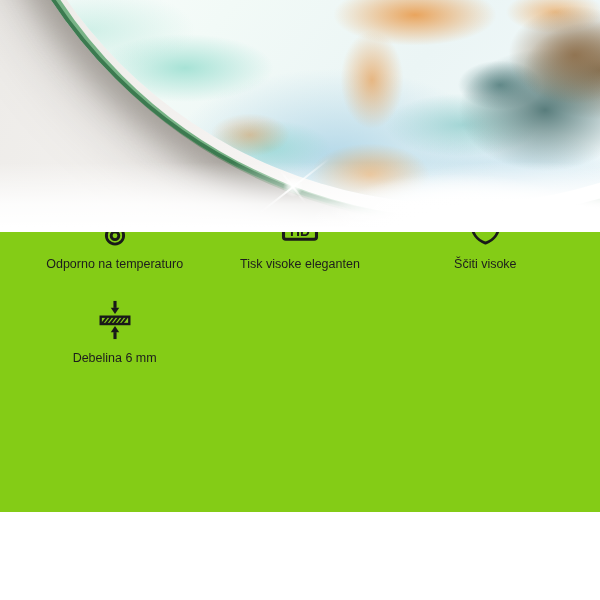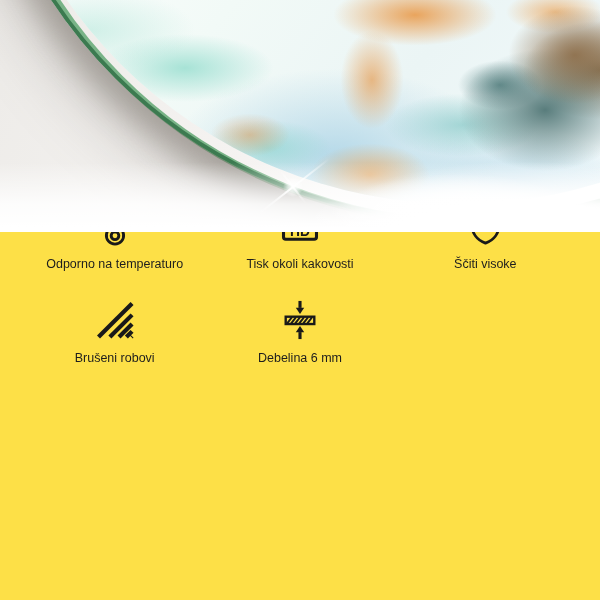--- a/index.html
+++ b/index.html
@@ -1,16 +1,16 @@
 <!DOCTYPE html>
 <html><head>
 <meta charset="utf-8">
 <style>
   html,body{margin:0;padding:0;background:#ffffff;}
-  .page{position:relative;width:600px;height:600px;overflow:hidden;background:#fde047;
+  .page{position:relative;width:600px;height:512px;overflow:hidden;background:#84cc16;
         font-family:"Liberation Sans",sans-serif;color:#1c1c1c;}
 
   
   .stage{position:absolute;left:0;top:0;width:600px;height:232px;overflow:hidden;
          background:linear-gradient(115deg,#edebe8 0%,#f5f3f1 45%,#ffffff 80%);}
   .marble{position:absolute;inset:0;z-index:1;
     clip-path:circle(479px at 459px -275px);
     background:
       radial-gradient(ellipse 95px 70px at 575px 55px, rgba(141,110,74,0.90) 0%, rgba(141,110,74,0) 70%),
       radial-gradient(ellipse 120px 85px at 545px 110px, rgba(62,103,102,0.85) 0%, rgba(62,103,102,0) 72%),
@@ -100,46 +100,34 @@
     </div>
 
     <div class="feature">
       <div class="icon">
         <svg width="46" height="46" viewBox="0 0 24 24" fill="none">
           <rect x="3.4" y="4.6" width="17.2" height="14.8" rx="1.2" stroke="#191919" stroke-width="1.6"></rect>
           <text x="12" y="10.8" text-anchor="middle" font-family="Liberation Sans, sans-serif" font-size="4.6" font-weight="700" fill="#191919">ultra</text>
           <text x="12" y="17.6" text-anchor="middle" font-family="Liberation Sans, sans-serif" font-size="7.2" font-weight="700" fill="#191919">HD</text>
         </svg>
       </div>
-      <div class="flabel">Tisk okoli kakovosti</div>
+      <div class="flabel">Tisk visoke eleganten</div>
     </div>
 
     <div class="feature">
       <div class="icon">
         <svg width="45" height="45" viewBox="0 0 24 24" fill="none" stroke="#191919" stroke-width="1.5" stroke-linecap="round" stroke-linejoin="round">
           <path d="M12 2.6 L19.4 5.2 V10.8 C19.4 16.2 16.3 19.9 12 21.4 C7.7 19.9 4.6 16.2 4.6 10.8 V5.2 Z"></path>
           <path d="M8.8 11.6 L11.1 13.9 L15.4 9.4" stroke-width="1.7"></path>
         </svg>
       </div>
       <div class="flabel">Ščiti visoke</div>
     </div>
 
 
-    <div class="feature">
-      <div class="icon">
-        <svg width="44" height="44" viewBox="0 0 24 24" fill="none" stroke="#191919" stroke-width="2.3" stroke-linecap="butt">
-          <line x1="3" y1="21.3" x2="21.3" y2="3"></line>
-          <line x1="9.2" y1="21.3" x2="21.3" y2="9.2"></line>
-          <line x1="14.2" y1="21.3" x2="21.3" y2="14.2"></line>
-          <line x1="18.2" y1="21.3" x2="21.3" y2="18.2"></line>
-          <line x1="20.9" y1="21.3" x2="21.3" y2="20.9"></line>
-        </svg>
-      </div>
-      <div class="flabel">Brušeni robovi</div>
-    </div>
 
     <div class="feature">
       <div class="icon">
         <svg width="44" height="44" viewBox="0 0 24 24" fill="none" stroke="#191919" stroke-width="1.3">
           <rect x="4.2" y="10.2" width="15.6" height="4"></rect>
           <g stroke-width="1.1">
             <line x1="5" y1="13.9" x2="7.6" y2="10.5"></line>
             <line x1="7.2" y1="13.9" x2="9.8" y2="10.5"></line>
             <line x1="9.4" y1="13.9" x2="12" y2="10.5"></line>
             <line x1="11.6" y1="13.9" x2="14.2" y2="10.5"></line>

